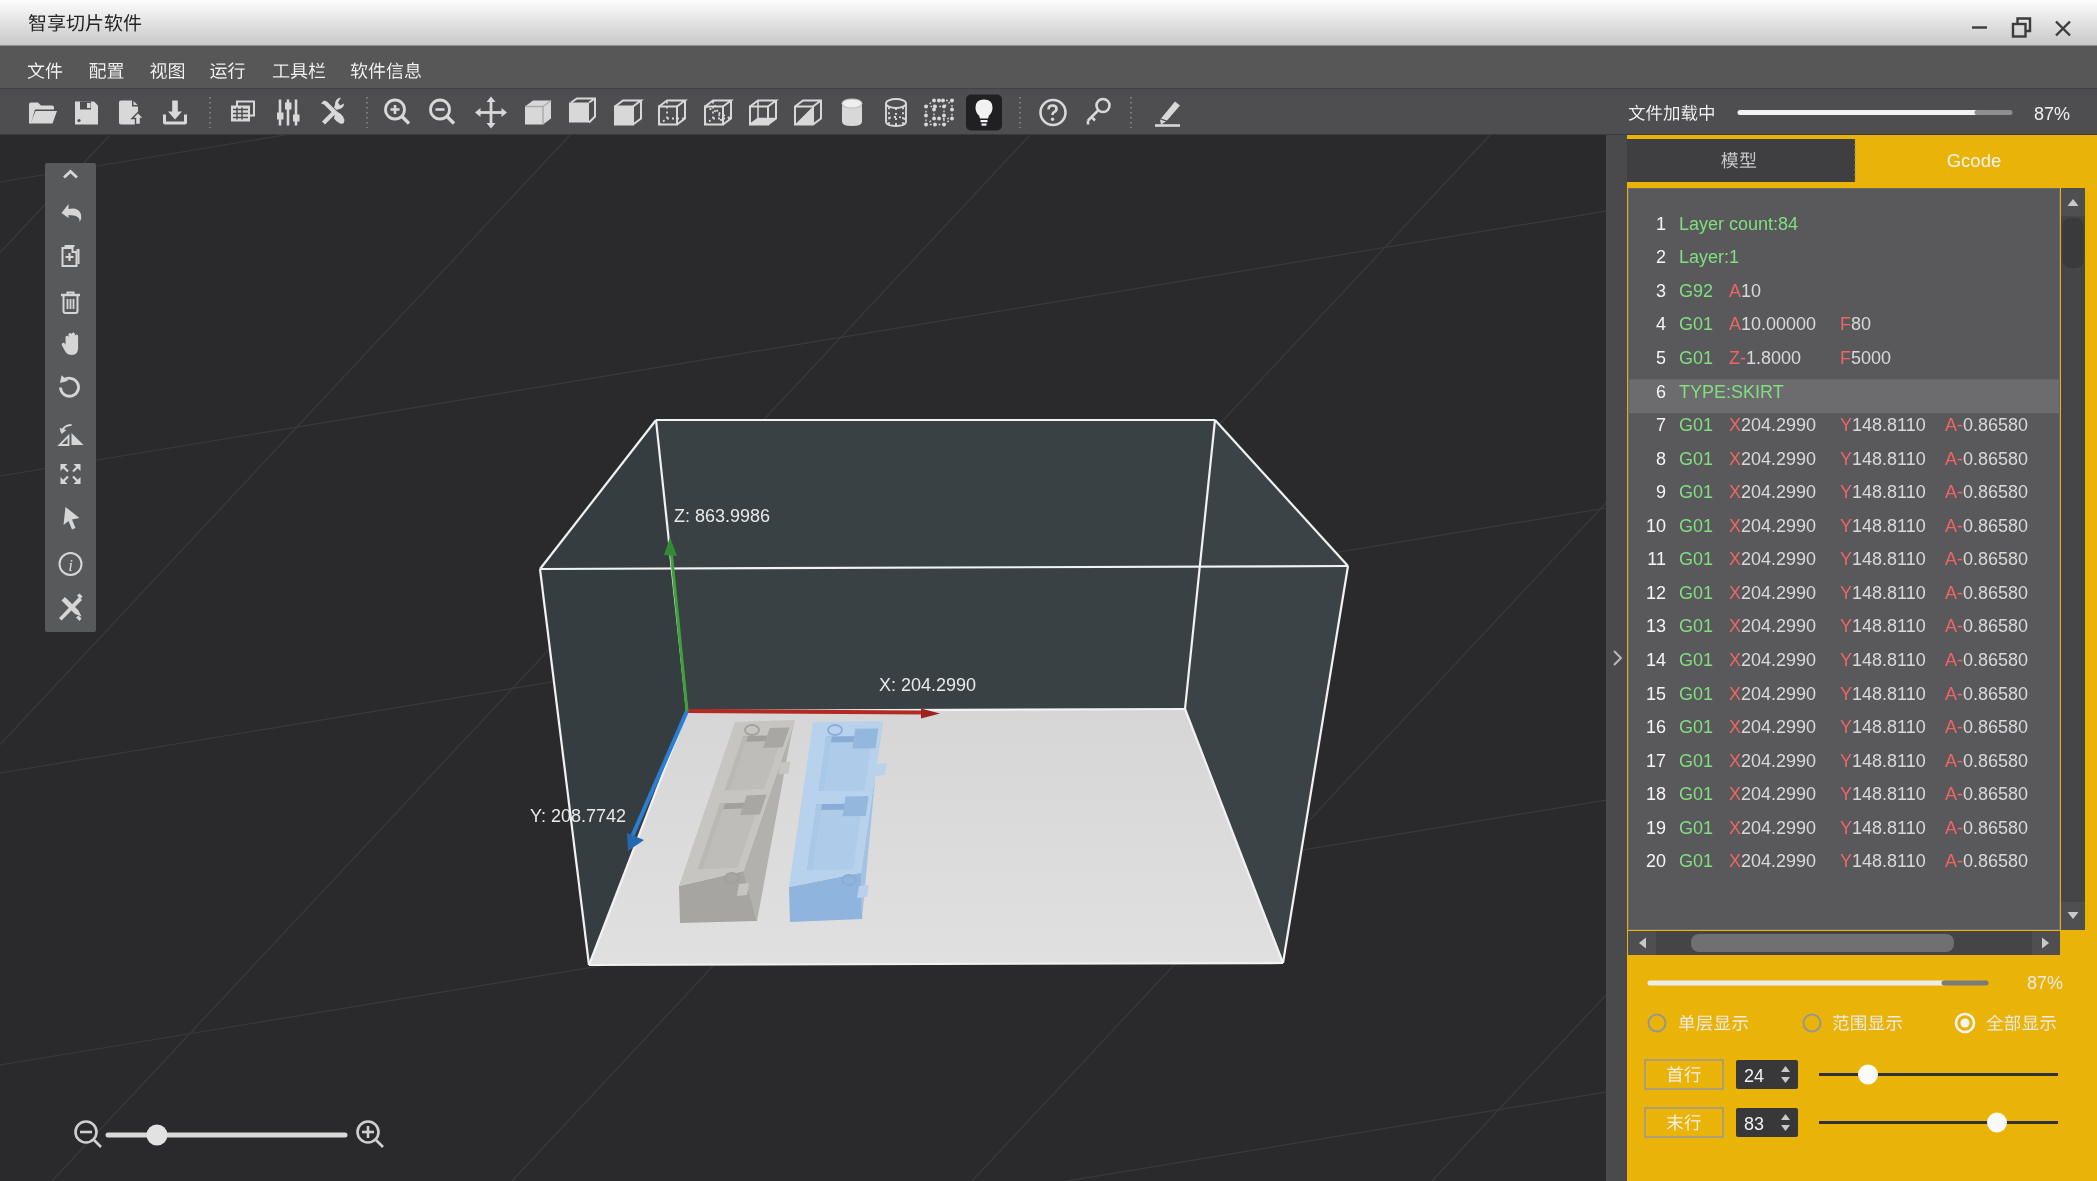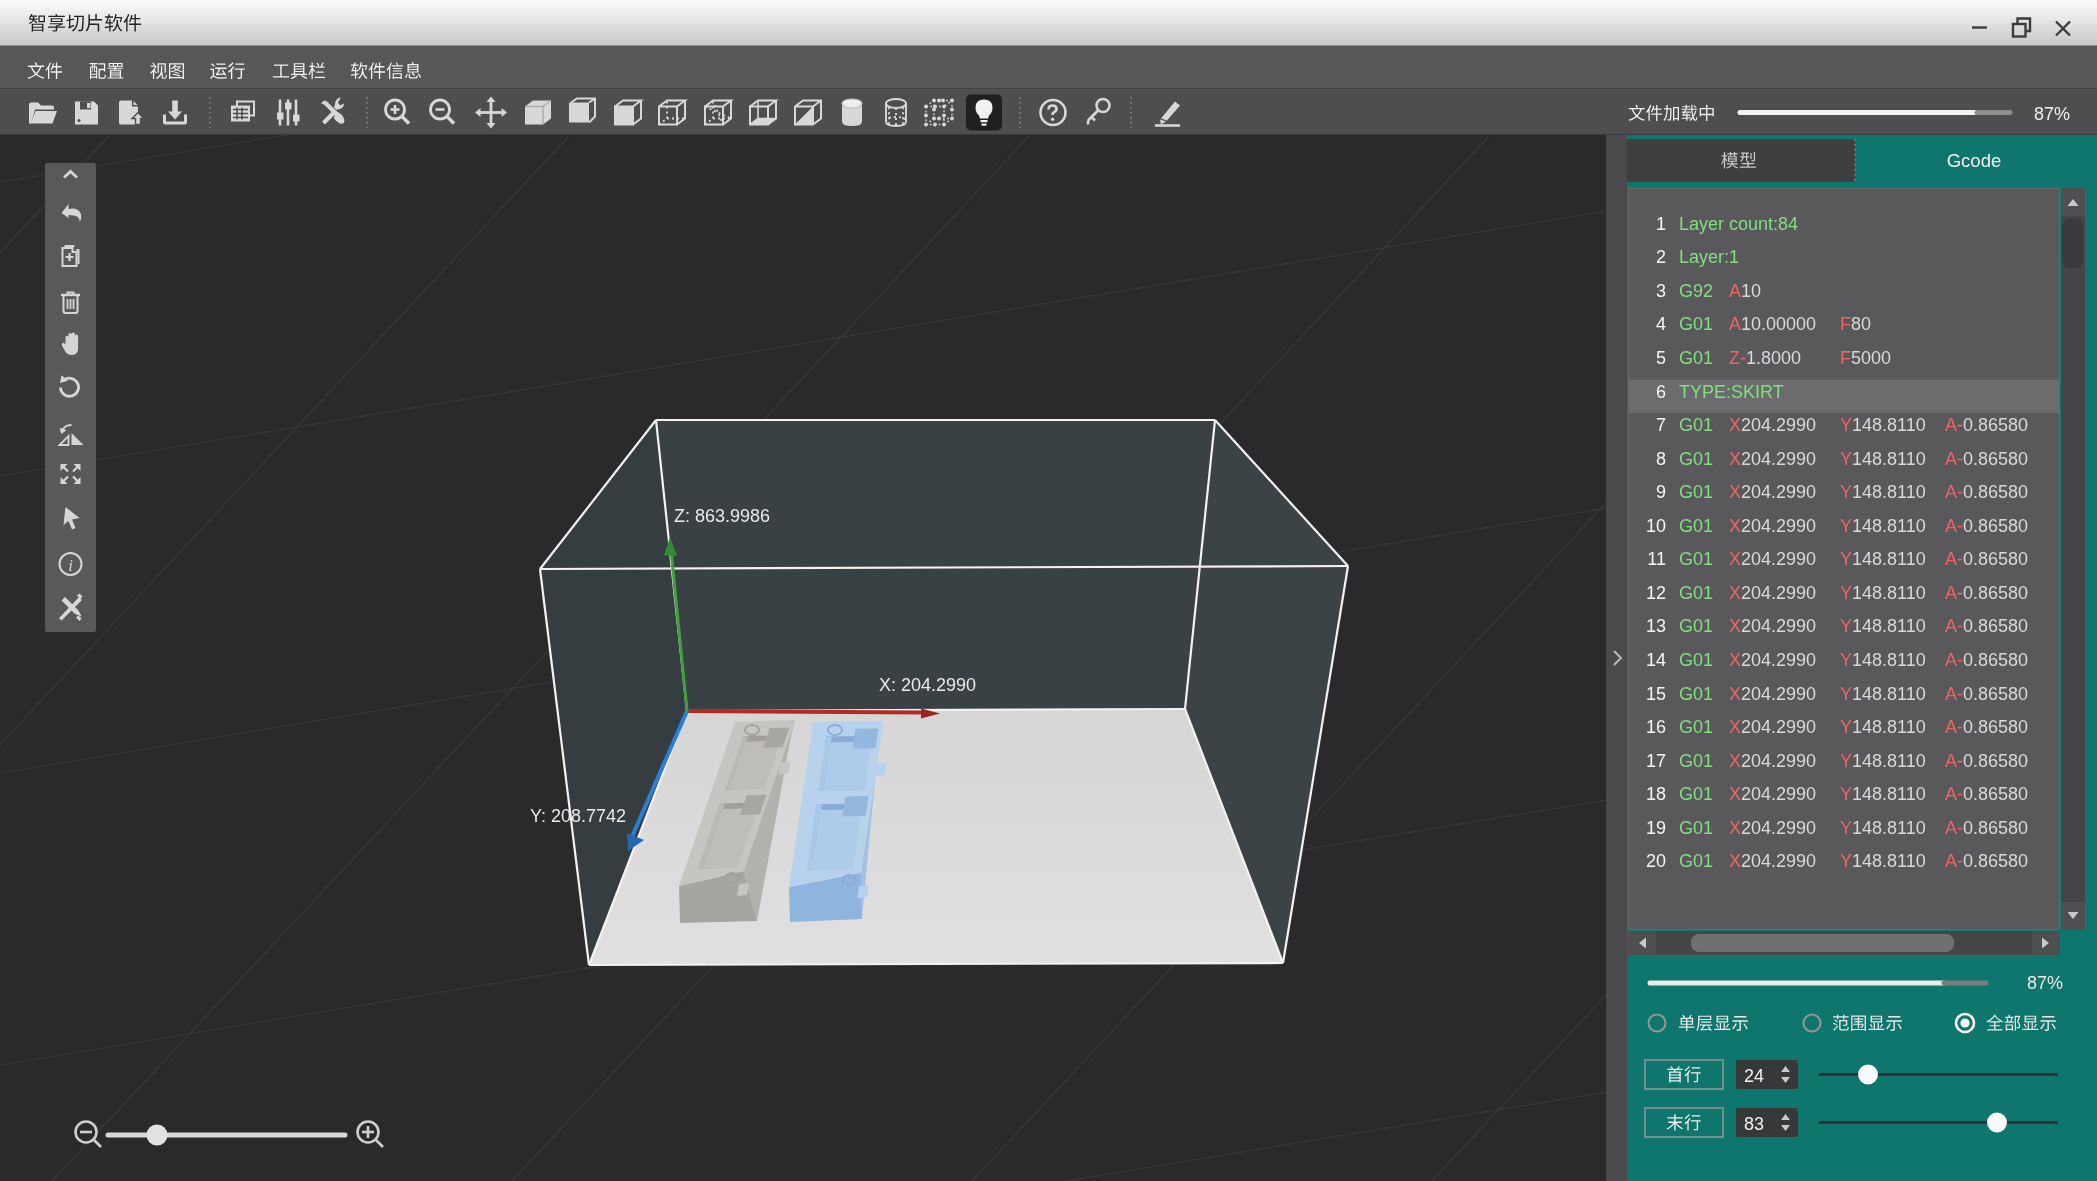--- a/index.html
+++ b/index.html
@@ -357,21 +357,21 @@
 <path d="M21.5 2.5 L24 0.5 L27 3.5 L25 6 Z"></path>
 <path d="M2.5 21.5 L5 19.5 L8 22.5 L6 25 Z" transform="translate(18,3)"></path>
 </g>
 </g>
 </svg>
     </div>
 <svg class="abs" style="left:1606px;top:135px" width="21" height="1046" viewBox="0 0 21 1046">
 <rect x="0" y="0" width="21" height="1046" fill="#4a4a4d"></rect>
 <path d="M8 516 L15 523 L8 530" stroke="#b8b8b8" stroke-width="2" fill="none"></path>
 </svg>
-<div class="abs" style="left:1627px;top:135px;width:470px;height:1046px;background:#0f766e">
+<div class="abs" style="left:1627px;top:135px;width:470px;height:1046px;background:#eab308">
 <div class="abs" style="left:0;top:4px;width:228px;height:43px;background:#3f3f42"></div>
 <svg class="abs" style="left:0;top:0" width="470" height="1046" viewBox="0 0 470 1046">
 <path fill="#c9c9c9" d="M102.196 24.494H108.46000000000001V25.79H102.196ZM102.196 22.244H108.46000000000001V23.504H102.196ZM106.876 16.880000000000003V18.374000000000002H104.104V16.880000000000003H102.82600000000001V18.374000000000002H100.18V19.526000000000003H102.82600000000001V20.876H104.104V19.526000000000003H106.876V20.876H108.19V19.526000000000003H110.71000000000001V18.374000000000002H108.19V16.880000000000003ZM100.936 21.218V26.798000000000002H104.608C104.536 27.338 104.464 27.824 104.33800000000001 28.292H99.82000000000001V29.444H103.94200000000001C103.25800000000001 30.83 101.962 31.784 99.316 32.36C99.568 32.63 99.91 33.134 100.036 33.44C103.168 32.684 104.626 31.388 105.346 29.48C106.24600000000001 31.46 107.92 32.81 110.26 33.44C110.44 33.098 110.8 32.594 111.088 32.324C109.054 31.892 107.506 30.902 106.642 29.444H110.674V28.292H105.688C105.778 27.824 105.868 27.32 105.922 26.798000000000002H109.774V21.218ZM96.85000000000001 16.880000000000003V20.354H94.60000000000001V21.614H96.85000000000001V21.632C96.364 24.080000000000002 95.32000000000001 26.942 94.276 28.454C94.51 28.778 94.834 29.372 94.99600000000001 29.768C95.68 28.706 96.328 27.068 96.85000000000001 25.304000000000002V33.422H98.146V24.152C98.632 25.106 99.19 26.258 99.424 26.852L100.288 25.880000000000003C99.982 25.322 98.614 23.072000000000003 98.146 22.37V21.614H100.0V20.354H98.146V16.880000000000003Z M123.43 17.906V23.936H124.672V17.906ZM126.79599999999999 16.988V25.034C126.79599999999999 25.268 126.724 25.34 126.43599999999999 25.358C126.166 25.376 125.26599999999999 25.376 124.24 25.34C124.438 25.7 124.618 26.222 124.69 26.582C125.968 26.582 126.85 26.564 127.39 26.348C127.92999999999999 26.15 128.074 25.808 128.074 25.052V16.988ZM118.984 18.806V21.29H116.752V21.182000000000002V18.806ZM113.206 21.29V22.496000000000002H115.402C115.204 23.701999999999998 114.61 24.926000000000002 113.062 25.880000000000003C113.314 26.060000000000002 113.764 26.564 113.944 26.816000000000003C115.78 25.682000000000002 116.464 24.062 116.662 22.496000000000002H118.984V26.366H120.262V22.496000000000002H122.314V21.29H120.262V18.806H121.936V17.618000000000002H113.8V18.806H115.51V21.164V21.29ZM120.406 26.024V28.022H114.718V29.264H120.406V31.55H112.846V32.81H129.136V31.55H121.792V29.264H127.264V28.022H121.792V26.024Z"></path>
 <text x="347" y="32" font-size="18.5" fill="#f2f2f2" text-anchor="middle">Gcode</text>
 <line x1="228" y1="4" x2="228" y2="47" stroke="#8a8a8a" stroke-width="1.4" stroke-dasharray="1.6,3.4"></line>
 </svg>
 <div class="abs" style="left:1px;top:53px;width:432px;height:742px;background:#59595c;border:1px solid #68686b">
 <svg class="abs" style="left:0;top:0" width="430" height="740" viewBox="0 0 430 740">
 <rect x="0" y="190.5" width="430" height="33.6" fill="#6c6c6f"></rect>
 <text x="37" y="40.8" font-size="18" fill="#f5f5f5" text-anchor="end">1</text>

